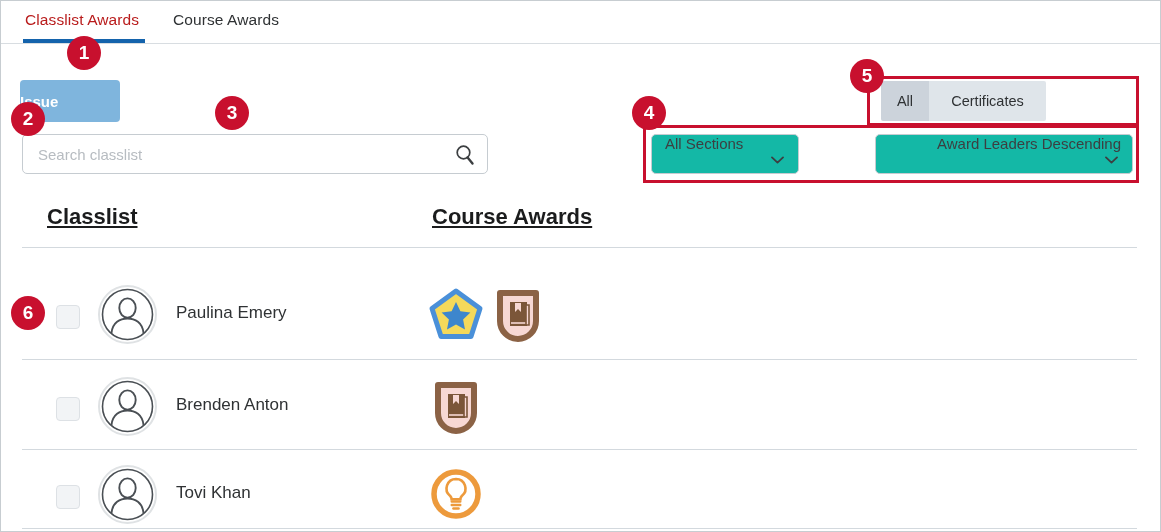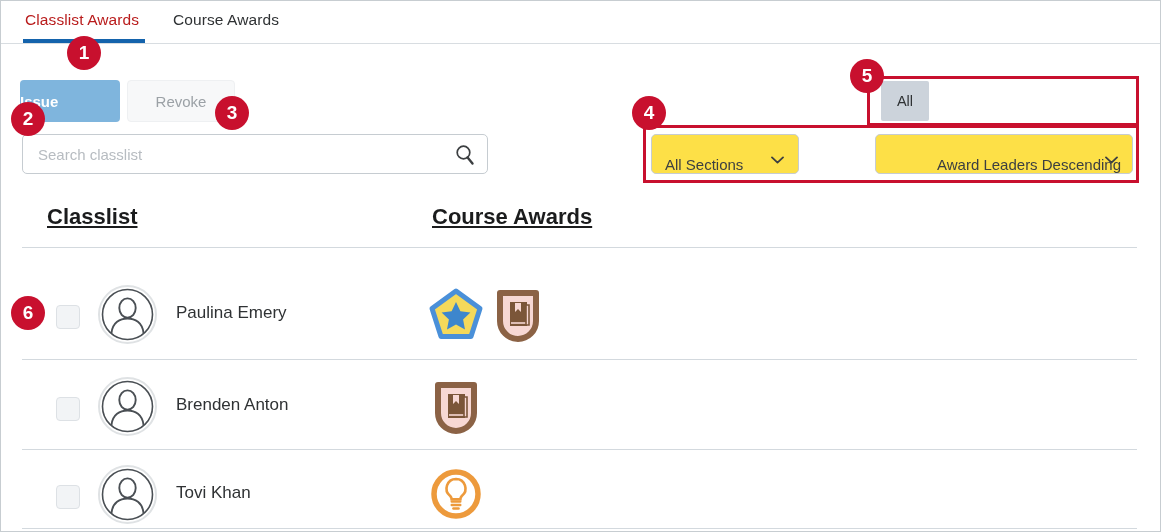--- a/index.html
+++ b/index.html
@@ -128,22 +128,22 @@
   .tg-all { width: 48px; }
   .tg-badges { width: 88px; }
   .tg-certs { width: 117px; }
 
   
   .dd {
     position: absolute;
     height: 40px;
     border: 1px solid #c6ccd1;
     border-radius: 5px;
-    background: #fde047;
-    display: flex; align-items: flex-end;
+    background: #14b8a6;
+    display: flex; align-items: flex-start;
     cursor: pointer;
   }
   .dd-sections { left: 650px; top: 133px; width: 148px; }
   .dd-sort { left: 874px; top: 133px; width: 258px; padding-left: 48px; }
   .dd-label {
     font-size: 15px;
     color: #3c3f41;
     padding-left: 13px;
     white-space: nowrap;
   }
@@ -249,37 +249,37 @@
       <span class="tab-underline"></span>
     </div>
     <div class="tab tab-inactive">
       <span>Course Awards</span>
     </div>
   </div>
 
   <div class="seg-issue">
     <span>Issue</span>
   </div>
-  <div class="seg-revoke">
-    <span>Revoke</span>
-  </div>
 
   <div class="search-wrap">
     <input class="search-input" type="text" placeholder="Search classlist" style="">
     <span class="search-icon">
       <svg viewBox="0 0 24 24" width="24" height="24">
         <circle cx="10.5" cy="9.5" r="6.3" fill="none" stroke="#3c3f41" stroke-width="1.7"></circle>
         <line x1="14.6" y1="14.4" x2="19.5" y2="20.5" stroke="#3c3f41" stroke-width="2.4" stroke-linecap="round"></line>
       </svg>
     </span>
   </div>
 
   <div class="toggle-group">
     <div class="toggle-btn tg-all sel">
       <span>All</span>
+    </div>
+    <div class="toggle-btn tg-certs">
+      <span>Certificates</span>
     </div>
   </div>
 
   <div class="dd dd-sections">
     <span class="dd-label">All Sections</span>
     <span class="chev">
       <svg viewBox="0 0 13 8" width="13" height="8">
         <polyline points="1,1.4 6.5,6.6 12,1.4" fill="none" stroke="#3c3f41" stroke-width="1.8" stroke-linecap="round" stroke-linejoin="round"></polyline>
       </svg>
     </span>

